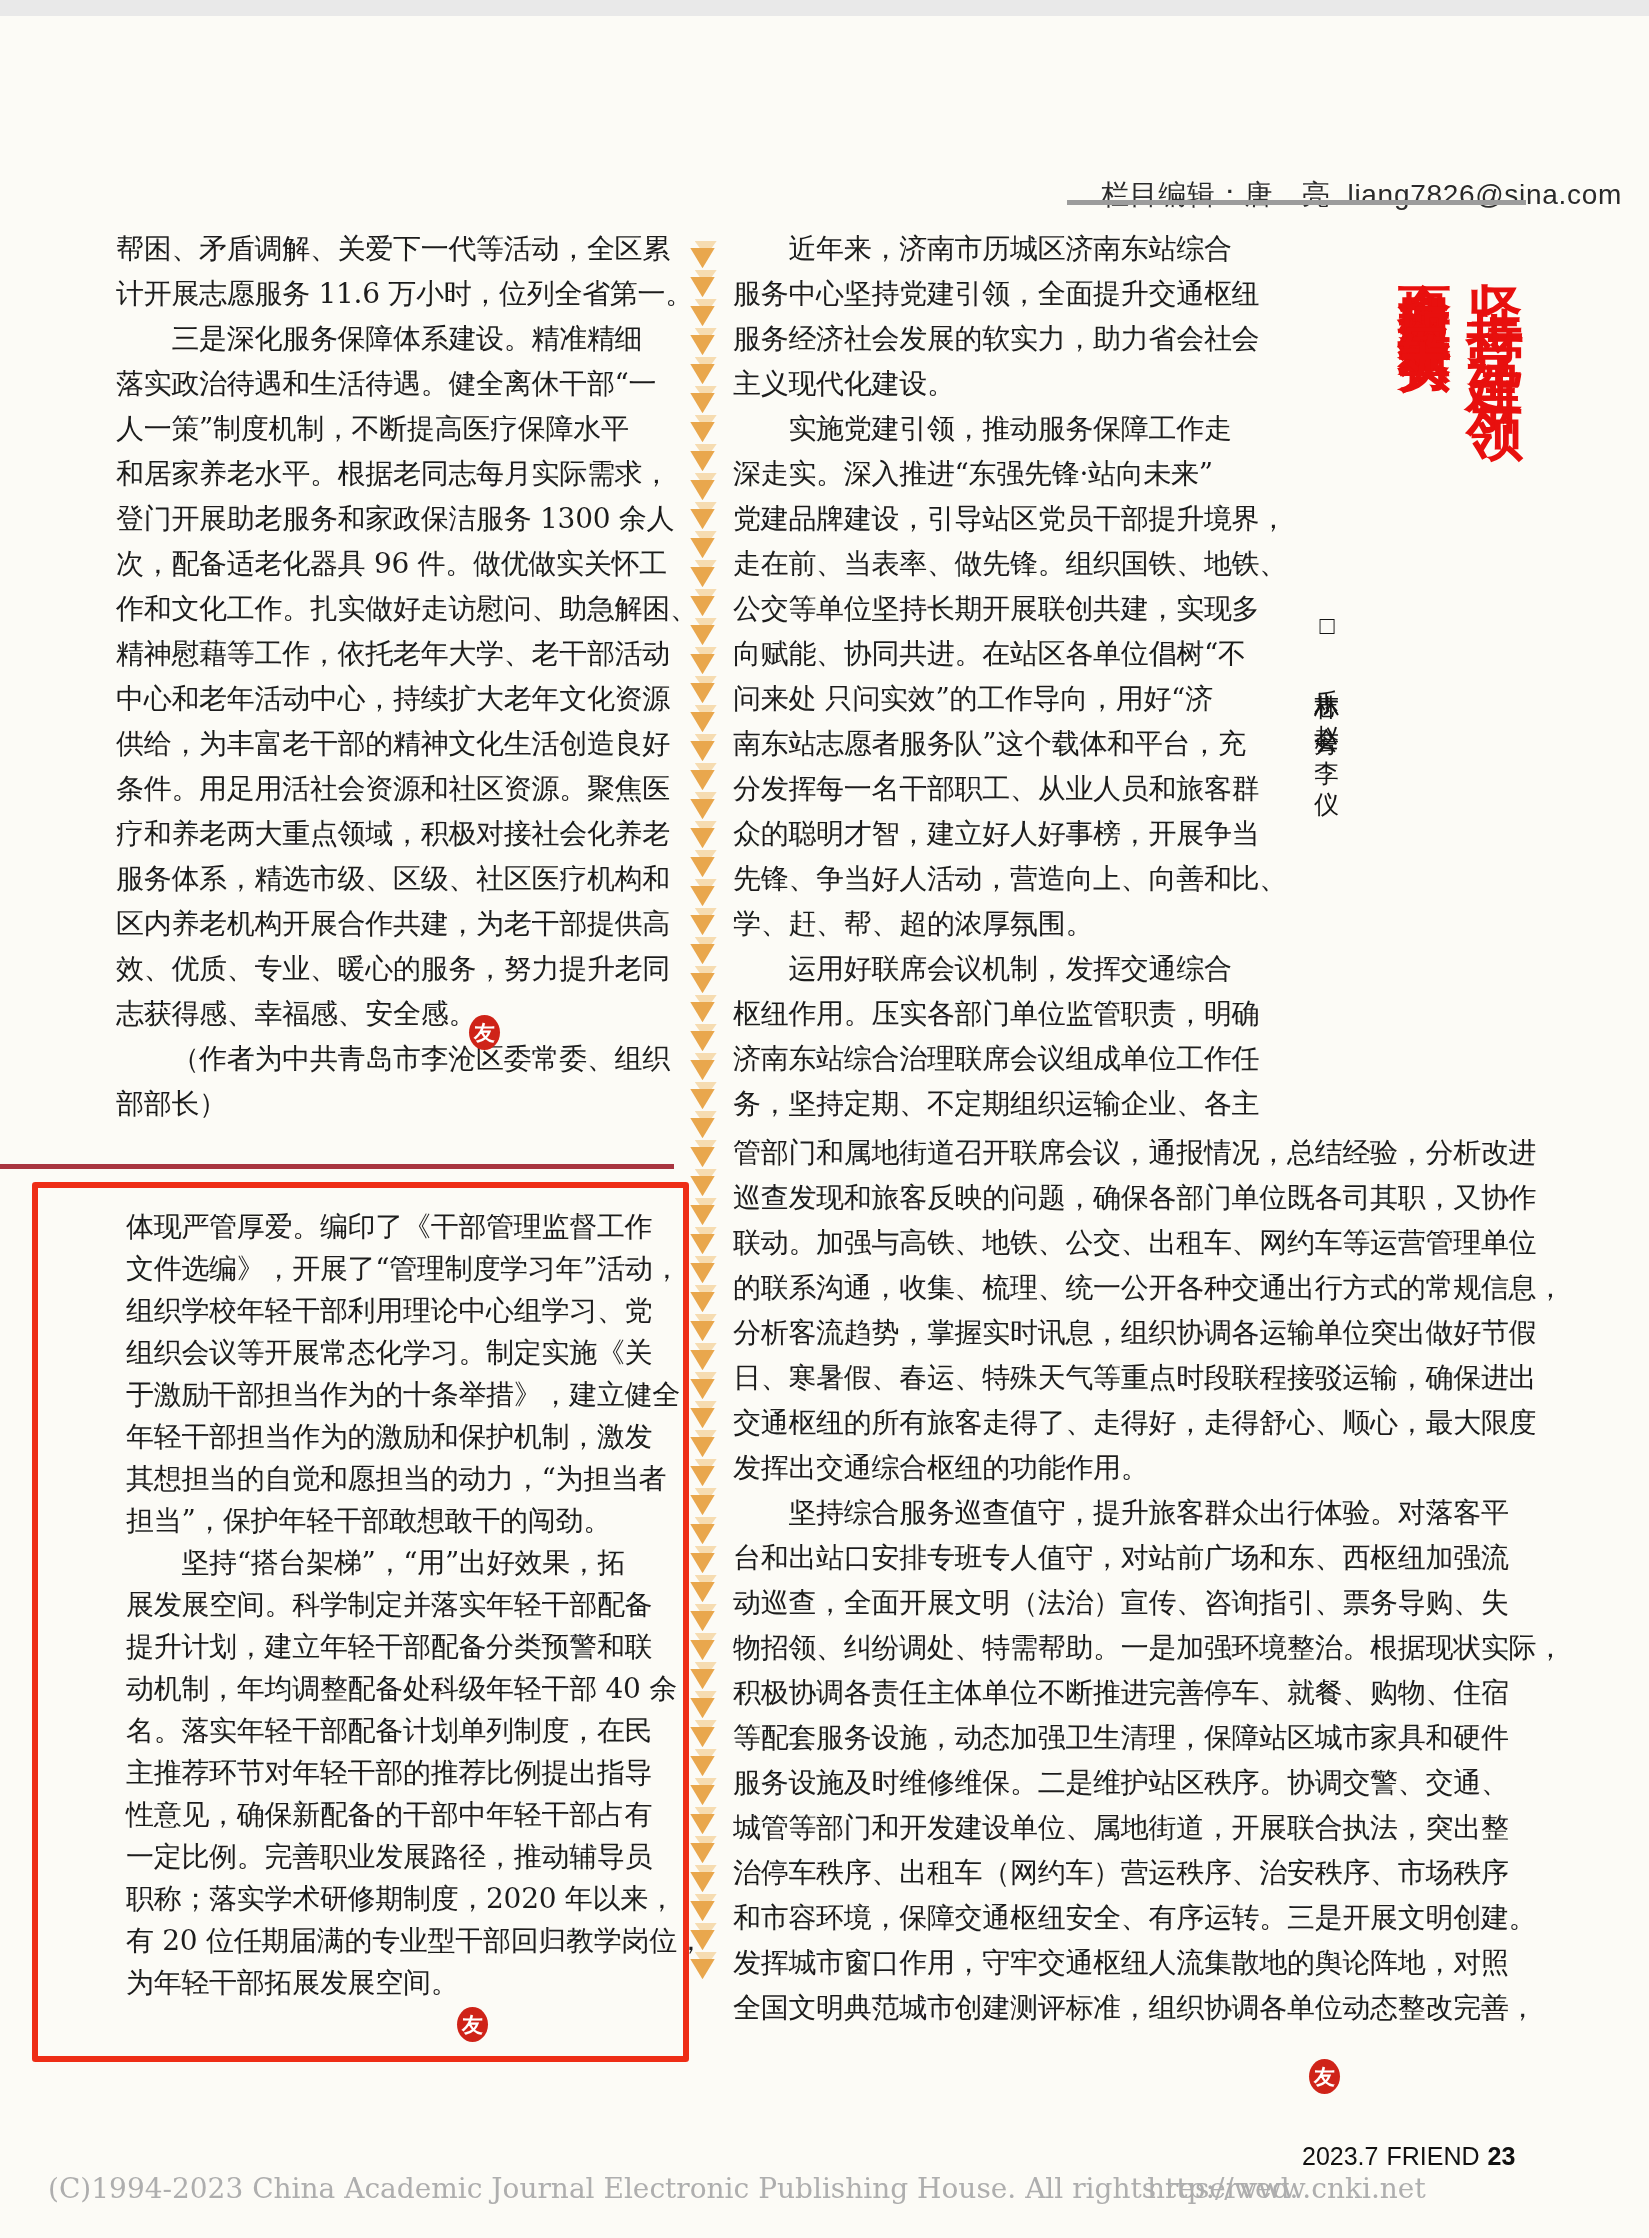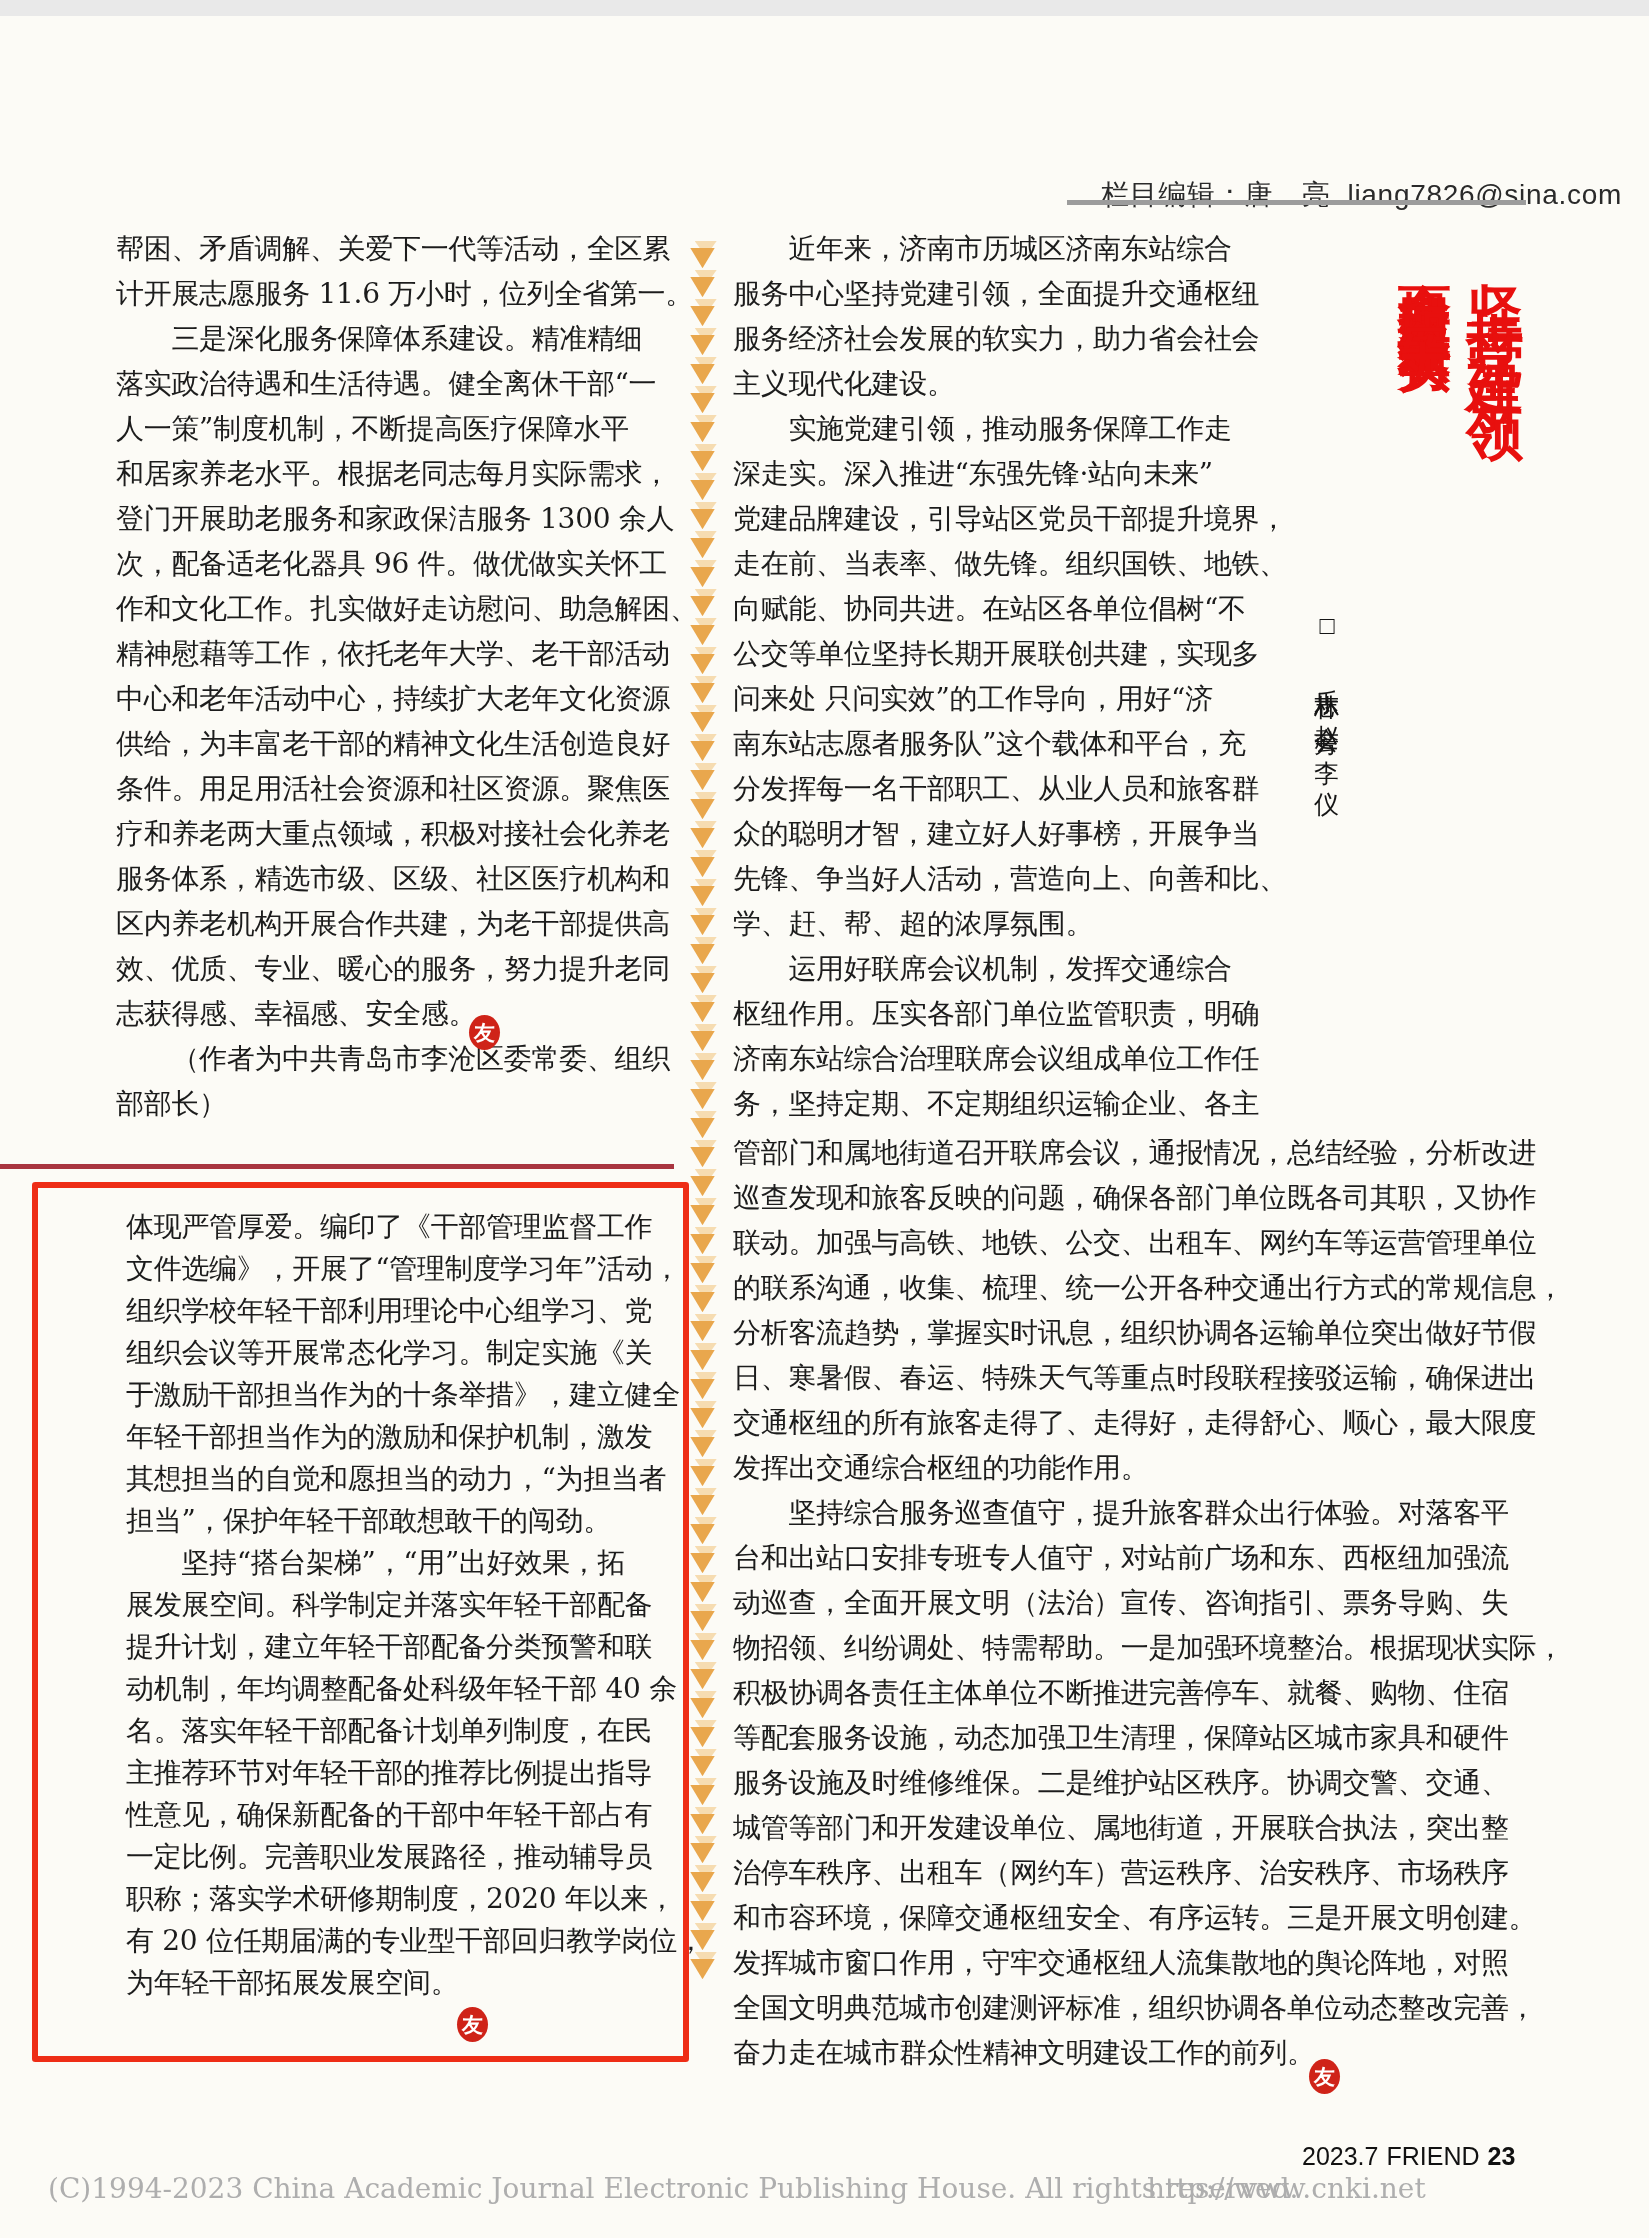--- a/index.html
+++ b/index.html
@@ -413,22 +413,22 @@
 
   <div class="textcol mid-col">
       <div class="line">　　近年来，济南市历城区济南东站综合</div>
       <div class="line">服务中心坚持党建引领，全面提升交通枢纽</div>
       <div class="line">服务经济社会发展的软实力，助力省会社会</div>
       <div class="line">主义现代化建设。</div>
       <div class="line">　　实施党建引领，推动服务保障工作走</div>
       <div class="line">深走实。深入推进“东强先锋·站向未来”</div>
       <div class="line">党建品牌建设，引导站区党员干部提升境界，</div>
       <div class="line">走在前、当表率、做先锋。组织国铁、地铁、</div>
+      <div class="line">公交等单位坚持长期开展联创共建，实现多</div>
       <div class="line">向赋能、协同共进。在站区各单位倡树“不</div>
-      <div class="line">公交等单位坚持长期开展联创共建，实现多</div>
       <div class="line">问来处 只问实效”的工作导向，用好“济</div>
       <div class="line">南东站志愿者服务队”这个载体和平台，充</div>
       <div class="line">分发挥每一名干部职工、从业人员和旅客群</div>
       <div class="line">众的聪明才智，建立好人好事榜，开展争当</div>
       <div class="line">先锋、争当好人活动，营造向上、向善和比、</div>
       <div class="line">学、赶、帮、超的浓厚氛围。</div>
       <div class="line">　　运用好联席会议机制，发挥交通综合</div>
       <div class="line">枢纽作用。压实各部门单位监管职责，明确</div>
       <div class="line">济南东站综合治理联席会议组成单位工作任</div>
       <div class="line">务，坚持定期、不定期组织运输企业、各主</div>
@@ -448,21 +448,20 @@
       <div class="line">动巡查，全面开展文明（法治）宣传、咨询指引、票务导购、失</div>
       <div class="line">物招领、纠纷调处、特需帮助。一是加强环境整治。根据现状实际，</div>
       <div class="line">积极协调各责任主体单位不断推进完善停车、就餐、购物、住宿</div>
       <div class="line">等配套服务设施，动态加强卫生清理，保障站区城市家具和硬件</div>
       <div class="line">服务设施及时维修维保。二是维护站区秩序。协调交警、交通、</div>
       <div class="line">城管等部门和开发建设单位、属地街道，开展联合执法，突出整</div>
       <div class="line">治停车秩序、出租车（网约车）营运秩序、治安秩序、市场秩序</div>
       <div class="line">和市容环境，保障交通枢纽安全、有序运转。三是开展文明创建。</div>
       <div class="line">发挥城市窗口作用，守牢交通枢纽人流集散地的舆论阵地，对照</div>
       <div class="line">全国文明典范城市创建测评标准，组织协调各单位动态整改完善，</div>
-      <div class="line">奋力走在城市群众性精神文明建设工作的前列。</div>
     </div>
   <div class="friend" style="left:1309px;top:2043px;">
     <span>友</span>
   </div>
 
   <div class="vtitle vtitle-1">坚持党建引领</div>
   <div class="vtitle vtitle-2">全面提升交通枢纽服务发展软实力</div>
 
   <div class="vauthors"><span>□</span><span>　</span><span>乐志林　赵会芳　李　仪</span></div>
 

